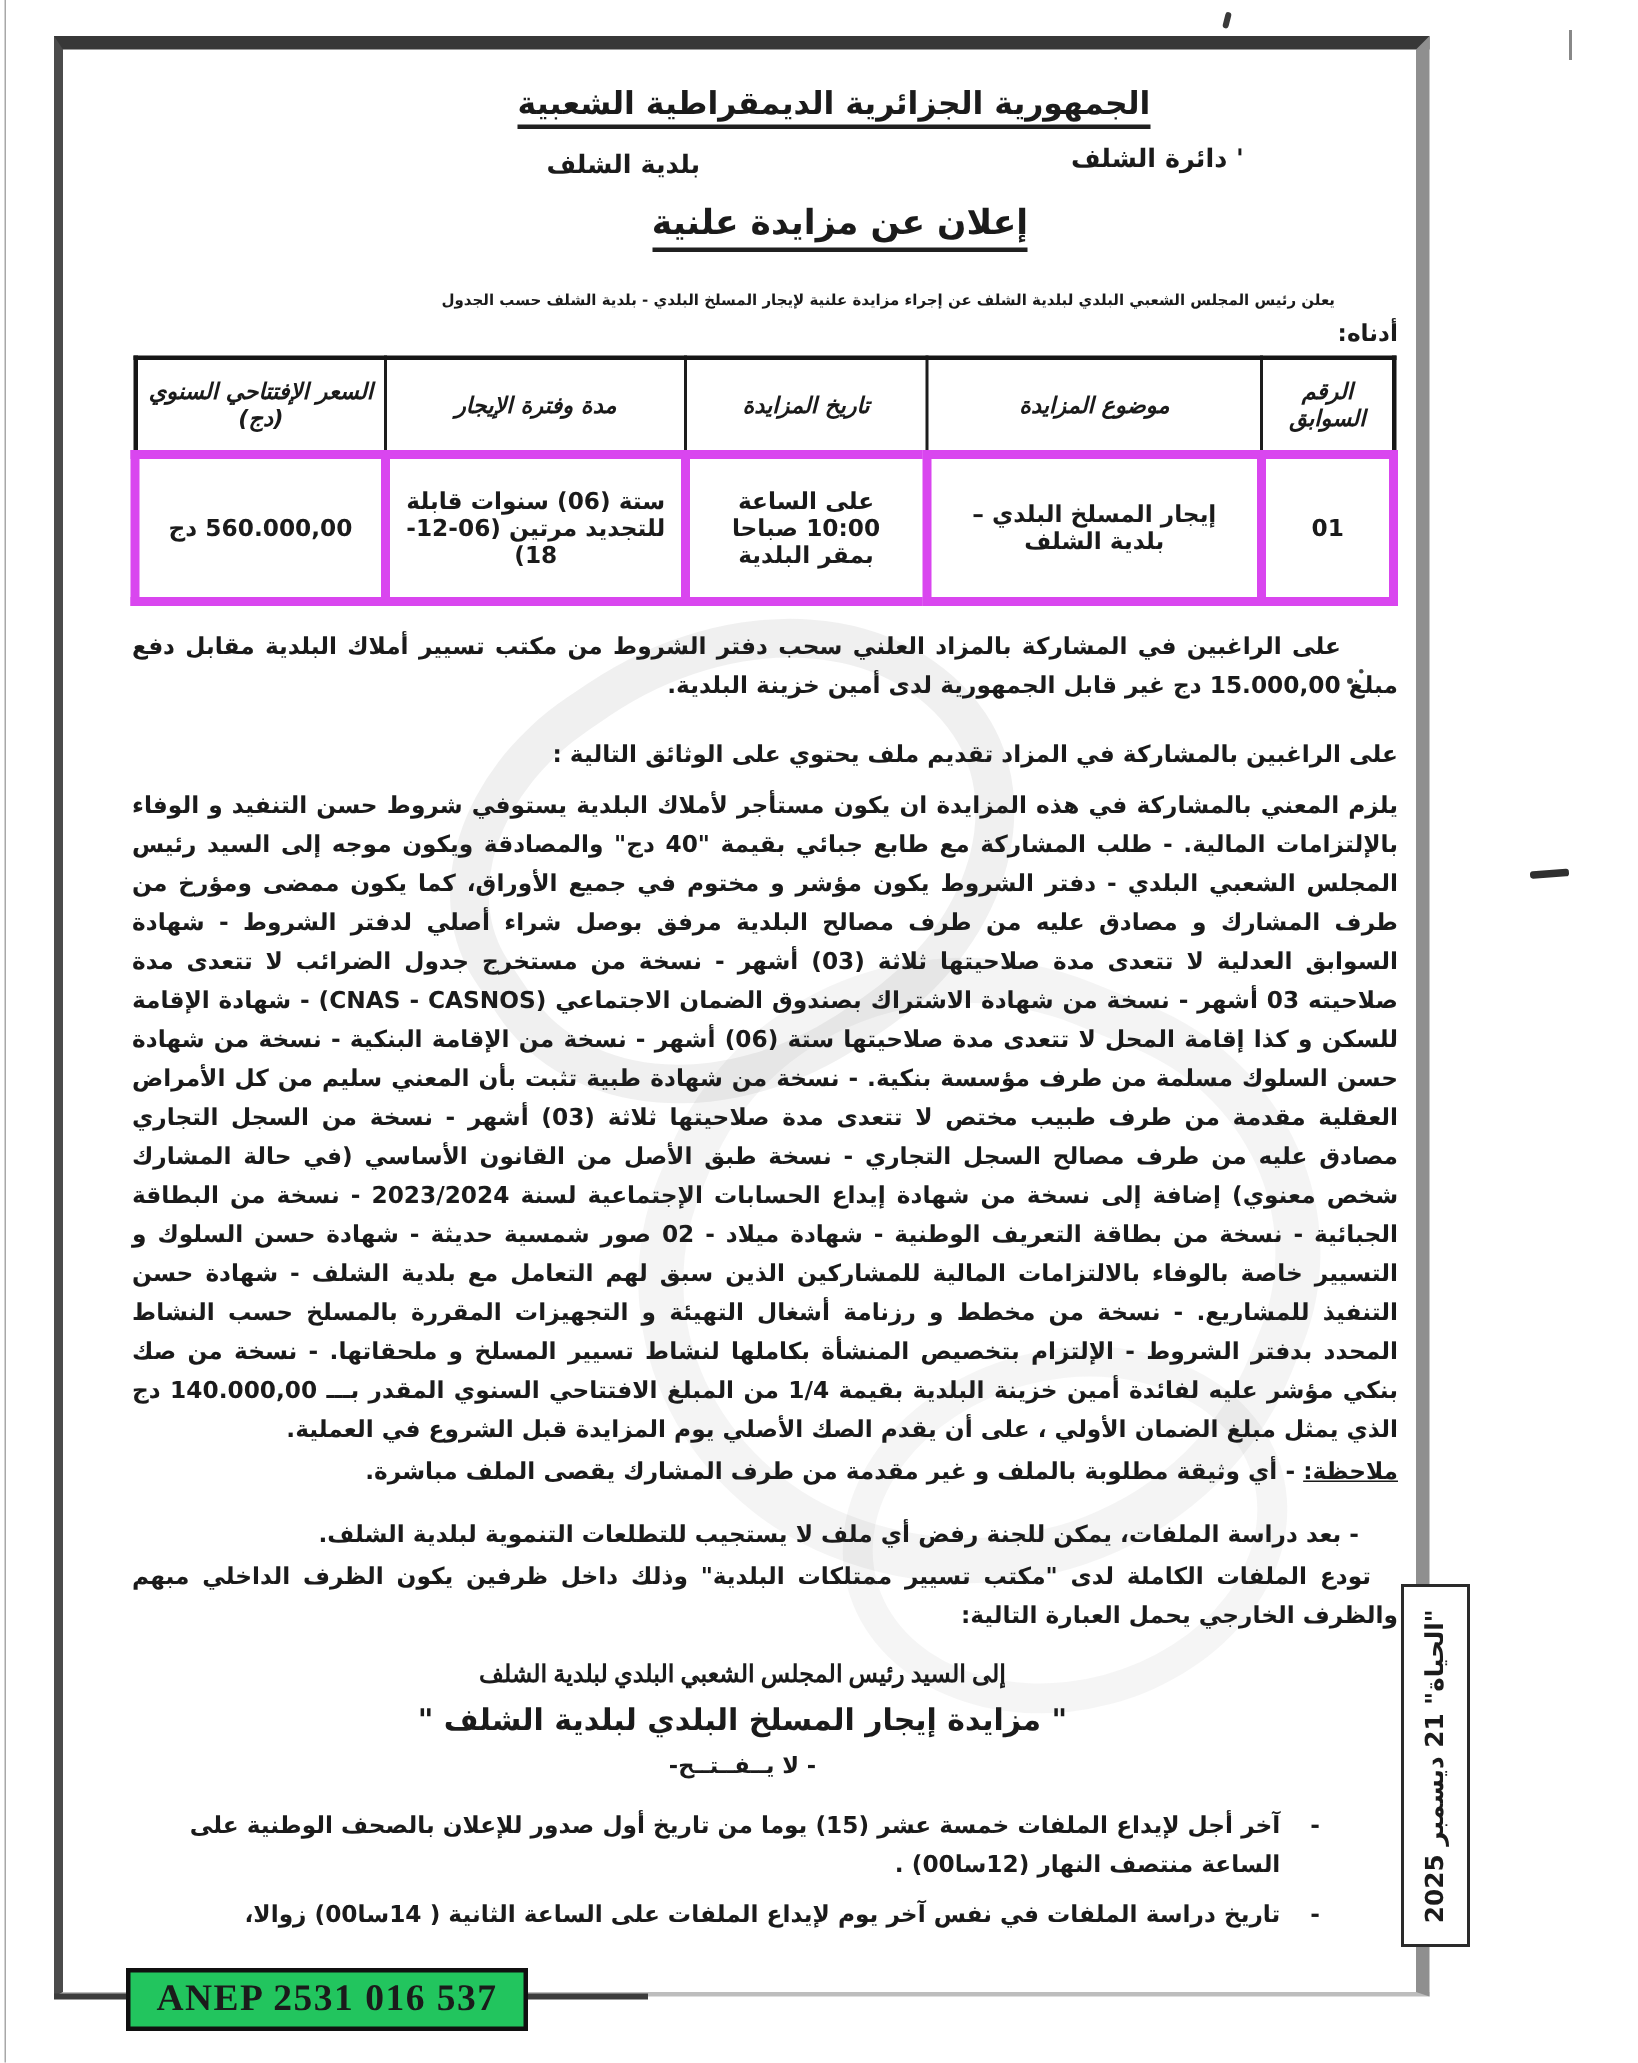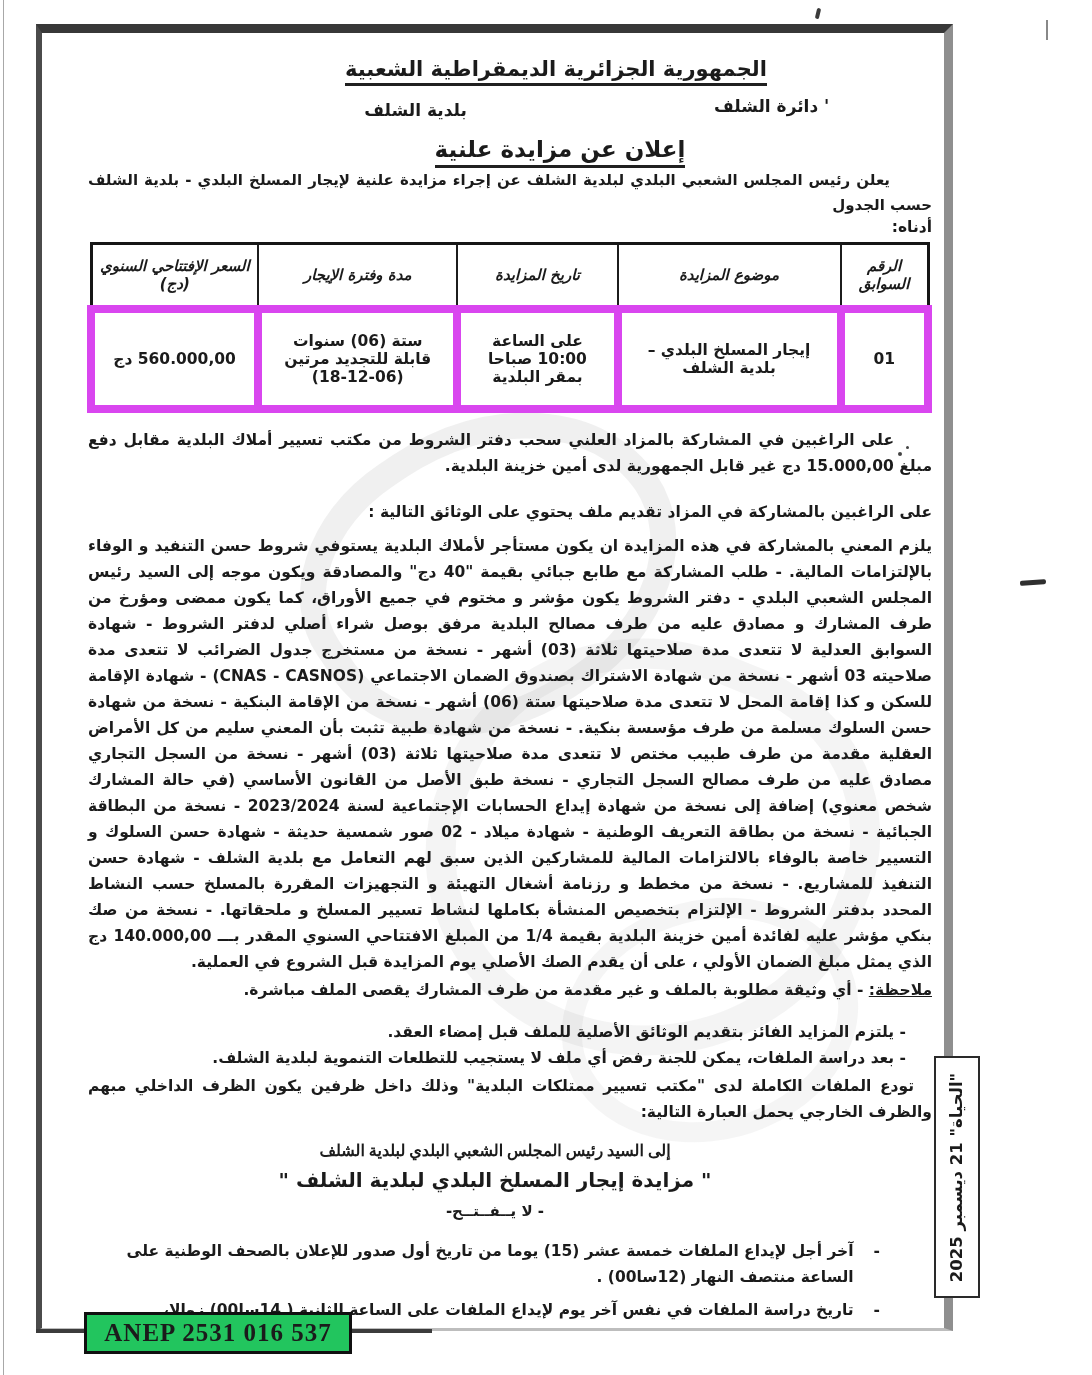--- a/index.html
+++ b/index.html
@@ -30,27 +30,27 @@
 
   .header-grid{display:grid;grid-template-columns:38% 34% 28%;margin-top:8px;}
   .hdr-right div{line-height:27px;font-size:14.5px;text-align:right;}
   .hdr-right .wilaya{font-size:17px;}
   .hdr-center{text-align:center;font-size:17px;padding-top:2px;}
   .hdr-left{text-align:left;padding-left:40px;padding-top:6px;font-size:17px;}
 
   .announce-title{text-align:center;transform:translateX(50px);font-size:23px;margin-top:16px;}
   .announce-title span{display:inline-block;border-bottom:3px solid #202020;padding-bottom:3px;}
 
-  .intro{margin-top:0;font-size:15px;line-height:25px;text-align:justify;text-indent:42px;}
+  .intro{margin-top:20px;font-size:10px;line-height:25px;text-align:justify;text-indent:42px;}
   .intro-tail{font-size:15.5px;text-align:right;margin:0 0 6px;}
 
   table.auction{width:845px;border-collapse:collapse;border:3px solid #161616;margin-top:4px;}
   table.auction th{border:2px solid #1c1c1c;border-bottom:3px solid #1c1c1c;height:56px;
     font-size:15px;font-style:italic;text-align:center;vertical-align:middle;padding:2px 6px;}
-  table.auction td{border:8px solid #d946ef;height:88px;font-size:15.5px;text-align:center;
+  table.auction td{border:6px solid #d946ef;height:88px;font-size:15.5px;text-align:center;
     vertical-align:middle;padding:2px 10px;}
   td.serial{font-size:17px;}
 
   .para{font-size:15.5px;line-height:26px;text-align:justify;margin:0;}
   .p1{margin-top:14px;text-indent:38px;}
   .p2{margin-top:20px;text-align:right;}
   .p3{margin-top:8px;}
   .note{margin-top:2px;font-size:15.5px;line-height:26px;text-align:right;}
   .note .u{text-decoration:underline;}
   .oblig{font-size:15.5px;line-height:26px;text-align:right;text-indent:26px;margin:0;}
@@ -136,21 +136,20 @@
       </tr>
     </tbody>
   </table>
 
   <p class="para p1">على الراغبين في المشاركة بالمزاد العلني سحب دفتر الشروط من مكتب تسيير أملاك البلدية مقابل دفع مبلغ 15.000,00 دج غير قابل الجمهورية لدى أمين خزينة البلدية.</p>
   <p class="para p2">على الراغبين بالمشاركة في المزاد تقديم ملف يحتوي على الوثائق التالية :</p>
   <p class="para p3">يلزم المعني بالمشاركة في هذه المزايدة ان يكون مستأجر لأملاك البلدية يستوفي شروط حسن التنفيد و الوفاء بالإلتزامات المالية. - طلب المشاركة مع طابع جبائي بقيمة "40 دج" والمصادقة ويكون موجه إلى السيد رئيس المجلس الشعبي البلدي - دفتر الشروط يكون مؤشر و مختوم في جميع الأوراق، كما يكون ممضى ومؤرخ من طرف المشارك و مصادق عليه من طرف مصالح البلدية مرفق بوصل شراء أصلي لدفتر الشروط - شهادة السوابق العدلية لا تتعدى مدة صلاحيتها ثلاثة (03) أشهر - نسخة من مستخرج جدول الضرائب لا تتعدى مدة صلاحيته 03 أشهر - نسخة من شهادة الاشتراك بصندوق الضمان الاجتماعي (CNAS - CASNOS) - شهادة الإقامة للسكن و كذا إقامة المحل لا تتعدى مدة صلاحيتها ستة (06) أشهر - نسخة من الإقامة البنكية - نسخة من شهادة حسن السلوك مسلمة من طرف مؤسسة بنكية. - نسخة من شهادة طبية تثبت بأن المعني سليم من كل الأمراض العقلية مقدمة من طرف طبيب مختص لا تتعدى مدة صلاحيتها ثلاثة (03) أشهر - نسخة من السجل التجاري مصادق عليه من طرف مصالح السجل التجاري - نسخة طبق الأصل من القانون الأساسي (في حالة المشارك شخص معنوي) إضافة إلى نسخة من شهادة إيداع الحسابات الإجتماعية لسنة 2023/2024 - نسخة من البطاقة الجبائية - نسخة من بطاقة التعريف الوطنية - شهادة ميلاد - 02 صور شمسية حديثة - شهادة حسن السلوك و التسيير خاصة بالوفاء بالالتزامات المالية للمشاركين الذين سبق لهم التعامل مع بلدية الشلف - شهادة حسن التنفيذ للمشاريع. - نسخة من مخطط و رزنامة أشغال التهيئة و التجهيزات المقررة بالمسلخ حسب النشاط المحدد بدفتر الشروط - الإلتزام بتخصيص المنشأة بكاملها لنشاط تسيير المسلخ و ملحقاتها. - نسخة من صك بنكي مؤشر عليه لفائدة أمين خزينة البلدية بقيمة 1/4 من المبلغ الافتتاحي السنوي المقدر بـــ 140.000,00 دج الذي يمثل مبلغ الضمان الأولي ، على أن يقدم الصك الأصلي يوم المزايدة قبل الشروع في العملية.</p>
 
   <p class="note"><span class="u">ملاحظة:</span><span> - أي وثيقة مطلوبة بالملف و غير مقدمة من طرف المشارك يقصى الملف مباشرة.</span></p>
 
-  <p class="oblig">- يلتزم المزايد الفائز بتقديم الوثائق الأصلية للملف قبل إمضاء العقد.</p>
   <p class="oblig">- بعد دراسة الملفات، يمكن للجنة رفض أي ملف لا يستجيب للتطلعات التنموية لبلدية الشلف.</p>
 
   <p class="para envelope-intro">تودع الملفات الكاملة لدى "مكتب تسيير ممتلكات البلدية" وذلك داخل ظرفين يكون الظرف الداخلي مبهم والظرف الخارجي يحمل العبارة التالية:</p>
 
   <div class="center-block">
     <div class="cb1">إلى السيد رئيس المجلس الشعبي البلدي لبلدية الشلف</div>
     <div class="cb2">" مزايدة إيجار المسلخ البلدي لبلدية الشلف "</div>
     <div class="cb3">- لا يــفــتــح-</div>
   </div>
 

